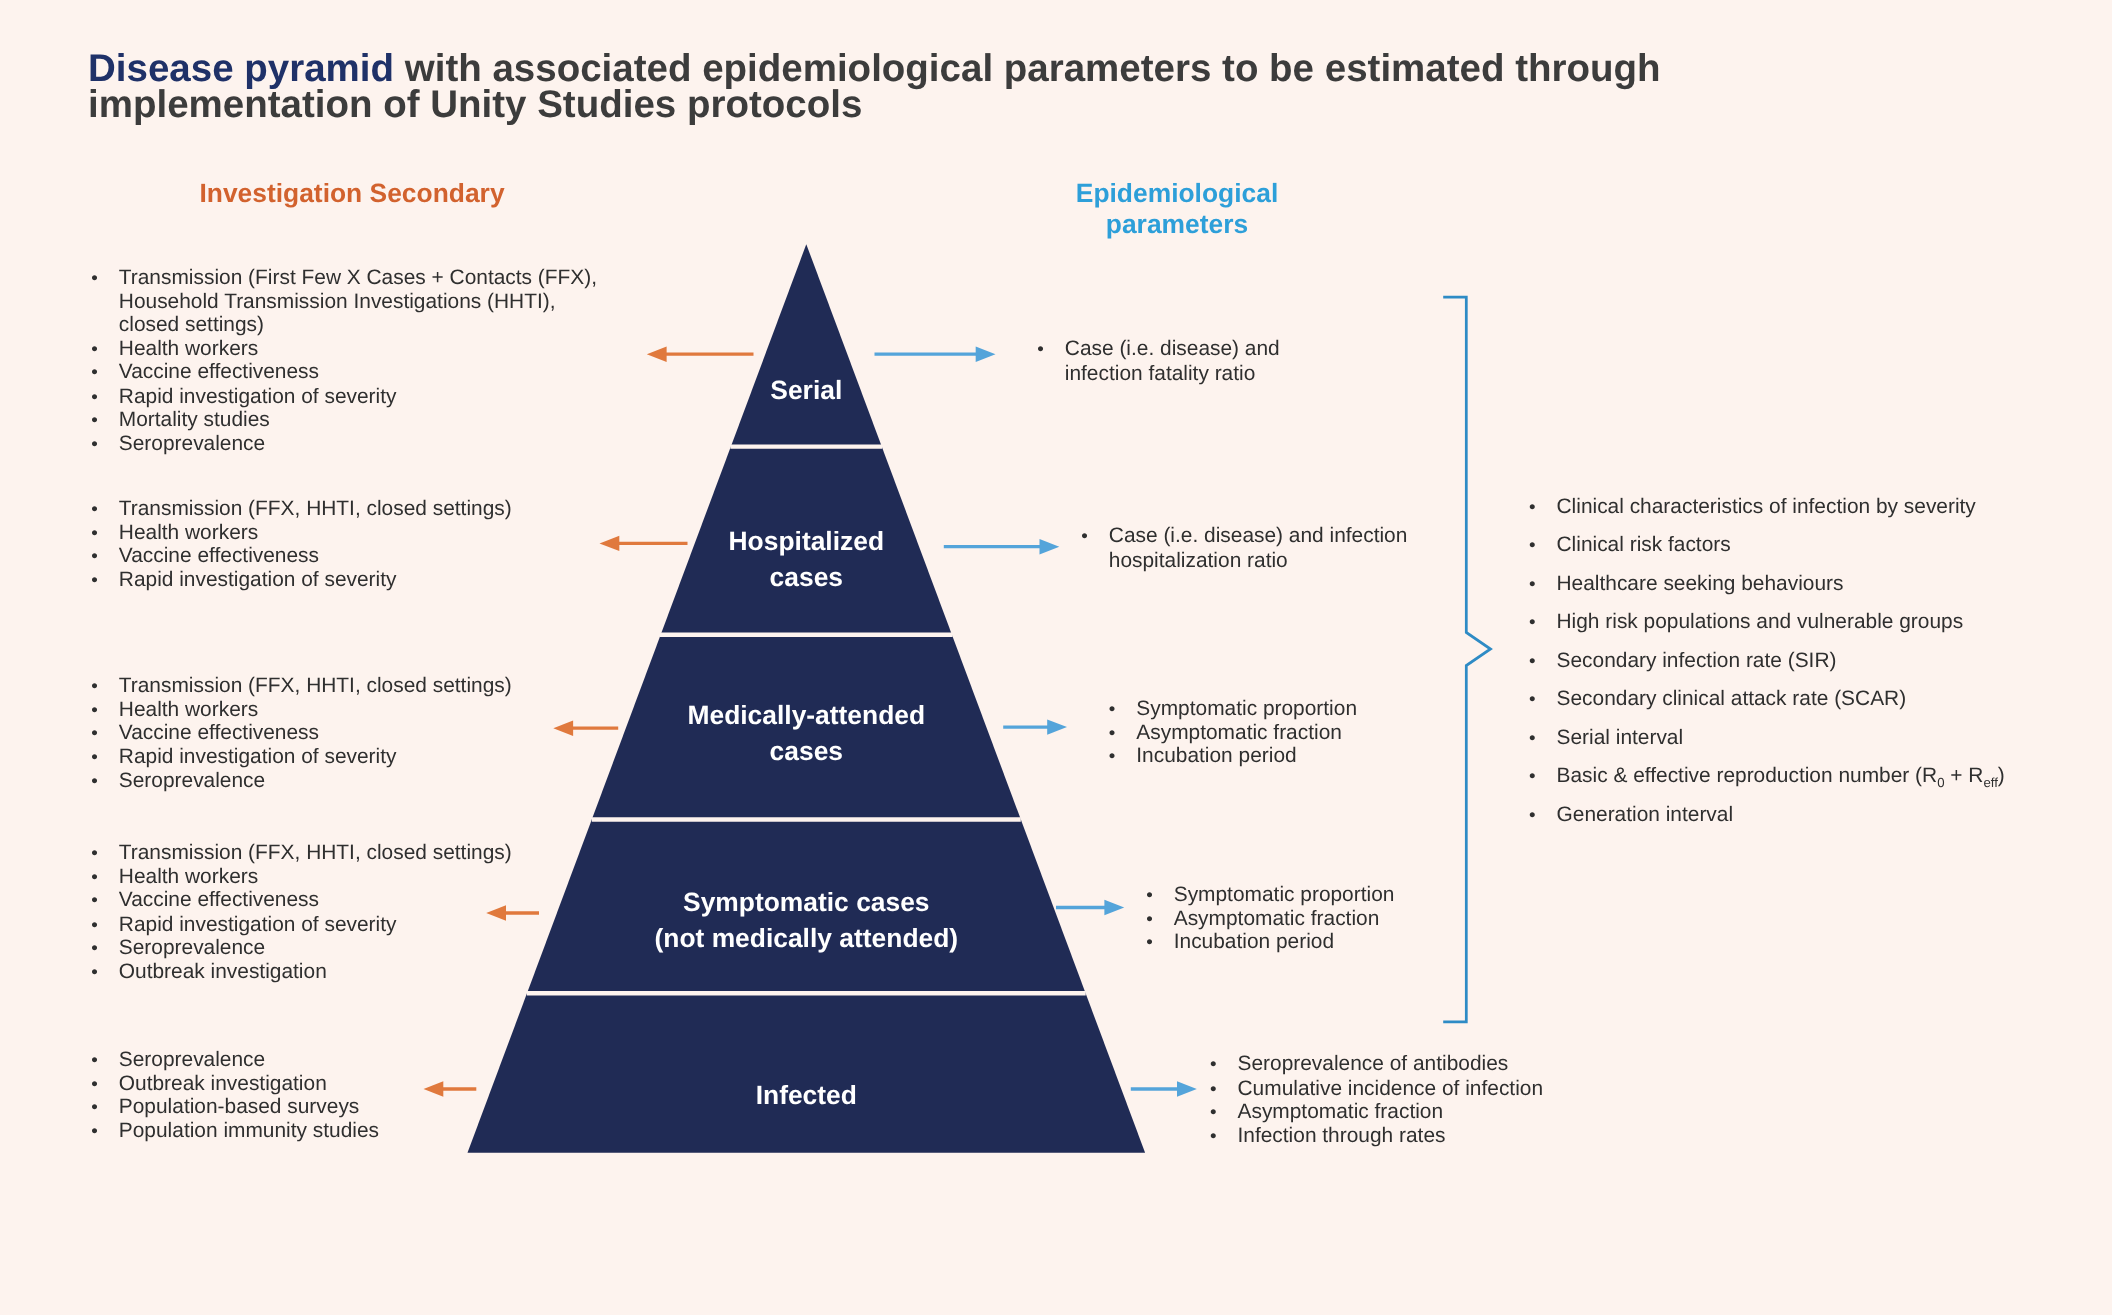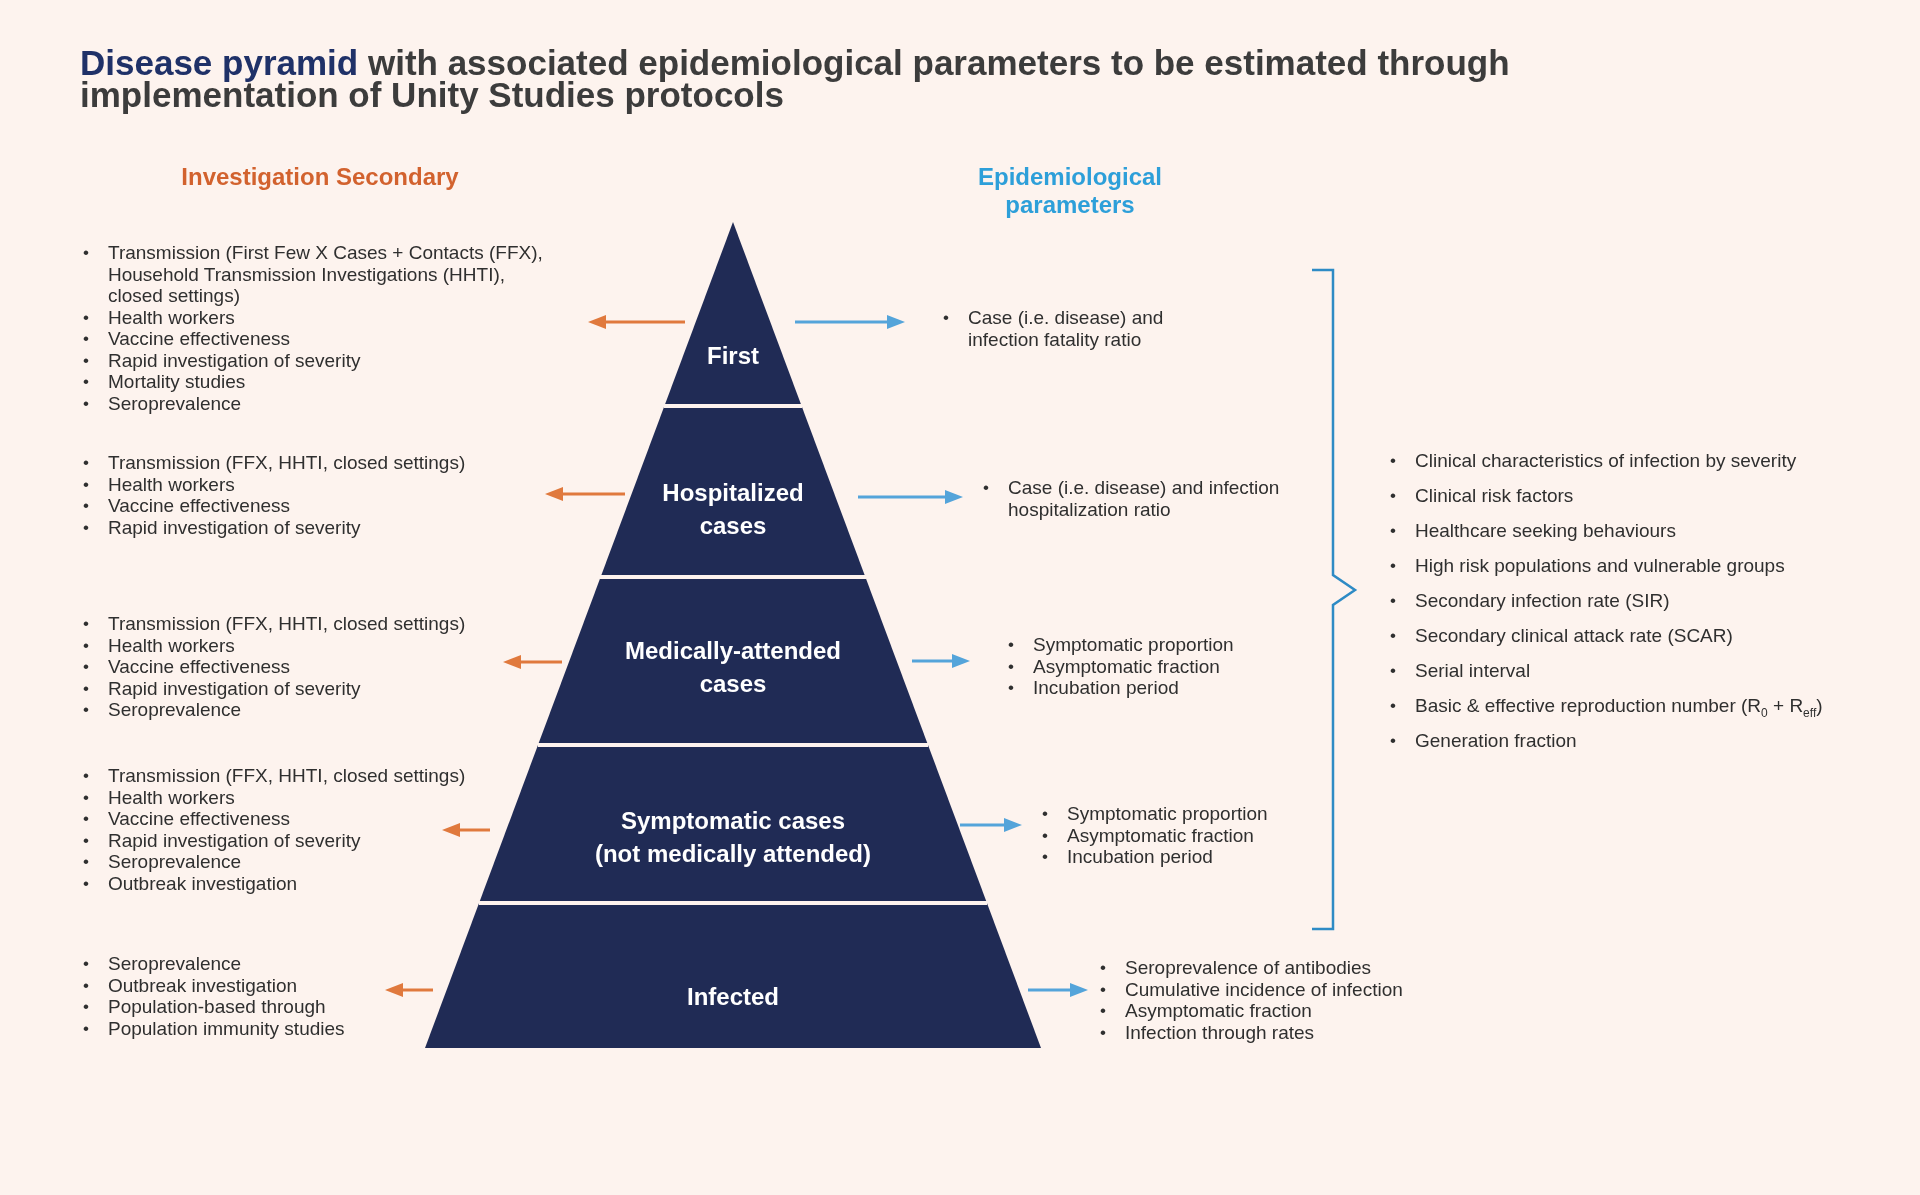--- a/index.html
+++ b/index.html
@@ -95,21 +95,21 @@
       </g>
       <g>
         <line x1="1028" y1="990" x2="1072" y2="990"></line>
           <polygon points="1088,990 1070,983 1070,997" stroke="none"></polygon>
       </g>
     </g>
 
     <path d="M 1312 270 L 1333 270 L 1333 575 L 1355 590 L 1333 605 L 1333 929 L 1312 929" fill="none" stroke="#2e8bc5" stroke-width="2.5" stroke-linejoin="miter"></path>
   </svg>
 
-  <div class="pyr-label" style="left:733px;top:339px;">First</div>
+  <div class="pyr-label" style="left:733px;top:339px;">Serial</div>
   <div class="pyr-label" style="left:733px;top:464px;margin-top:12px;">Hospitalized
 cases</div>
   <div class="pyr-label" style="left:733px;top:634px;">Medically-attended
 cases</div>
   <div class="pyr-label" style="left:733px;top:804px;">Symptomatic cases
 (not medically attended)</div>
   <div class="pyr-label" style="left:733px;top:980px;">Infected</div>
 
   <div class="blist" style="left:83px;top:242px;width:470px;">
       <div class="li">
@@ -207,21 +207,21 @@
       <div class="li">
         <span class="bullet">•</span>
         <span class="li-text">Seroprevalence</span>
       </div>
       <div class="li">
         <span class="bullet">•</span>
         <span class="li-text">Outbreak investigation</span>
       </div>
       <div class="li">
         <span class="bullet">•</span>
-        <span class="li-text">Population-based through</span>
+        <span class="li-text">Population-based surveys</span>
       </div>
       <div class="li">
         <span class="bullet">•</span>
         <span class="li-text">Population immunity studies</span>
       </div>
     </div>
 
   <div class="blist" style="left:943px;top:307px;width:245px;">
       <div class="li">
         <span class="bullet">•</span>
@@ -309,17 +309,17 @@
       <div class="li">
         <span class="bullet">•</span>
         <span class="li-text">Serial interval</span>
       </div>
       <div class="li">
         <span class="bullet">•</span>
         <span class="li-text"><span>Basic &amp; effective reproduction number (R</span><sub>0</sub><span> + R</span><sub>eff</sub><span>)</span></span>
       </div>
       <div class="li">
         <span class="bullet">•</span>
-        <span class="li-text">Generation fraction</span>
+        <span class="li-text">Generation interval</span>
       </div>
     </div>
 
 </div>
 
 </body></html>

